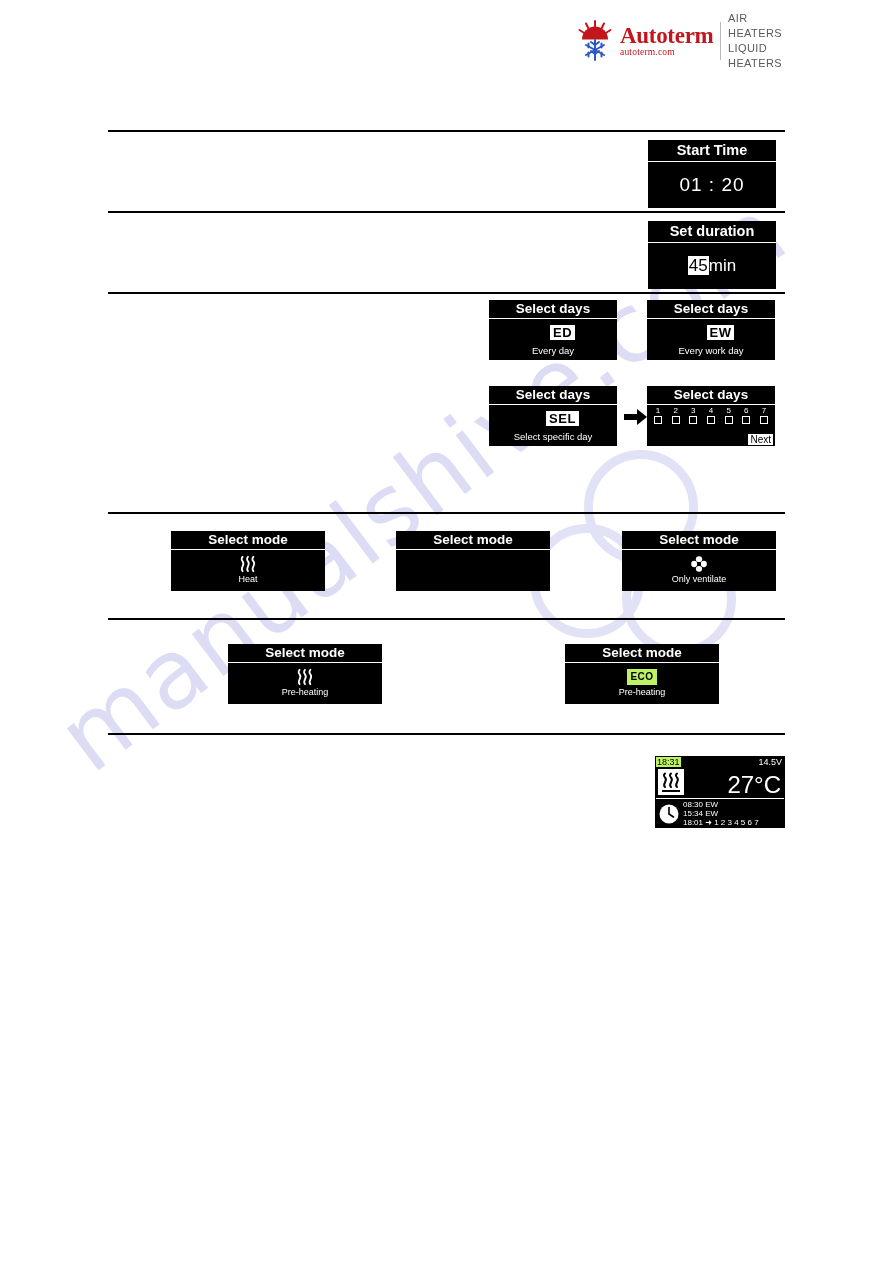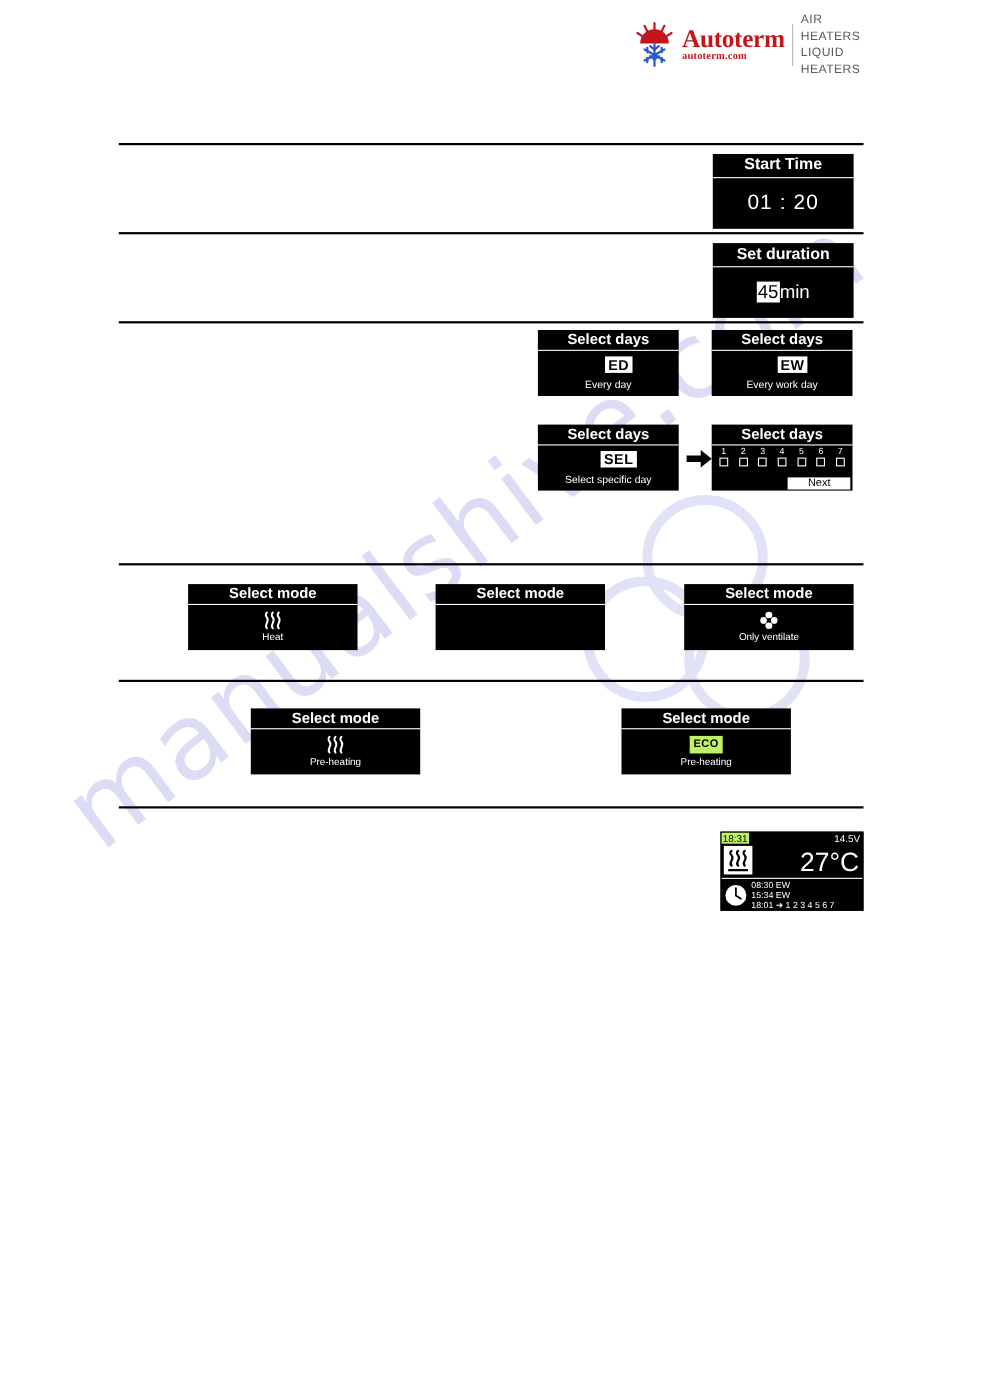--- a/index.html
+++ b/index.html
@@ -83,21 +83,21 @@
     font-family: "Liberation Serif", serif;
     font-size: 23px;
     font-weight: bold;
     color: #c3161c;
     line-height: 1;
     letter-spacing: -0.3px;
   }
   .logo-url {
     font-family: "Liberation Serif", serif;
     font-size: 9.5px;
-    font-weight: bold;
+    font-weight: normal;
     color: #c3161c;
     line-height: 1.1;
     letter-spacing: 0.2px;
   }
   .logo-sep {
     width: 1px;
     align-self: stretch;
     background: #b8b8b8;
     margin: 2px 7px 2px 7px;
   }
@@ -213,21 +213,21 @@
     box-sizing: border-box;
   }
   .next-label {
     position: absolute;
     right: 2px;
     bottom: 1px;
     background: #ffffff;
     color: #000000;
     font-size: 10px;
     line-height: 11px;
-    padding: 0 18px;
+    padding: 0 2px;
   }
 
   .arrow-right {
     position: absolute;
     left: 624px;
     top: 408px;
     width: 24px;
     height: 18px;
     z-index: 4;
   }

